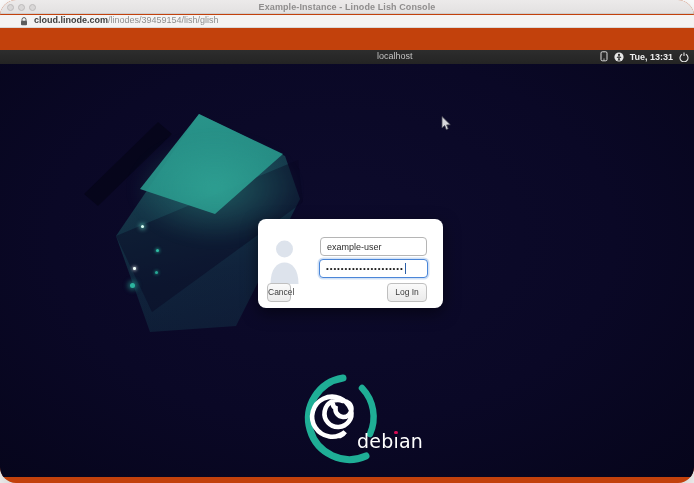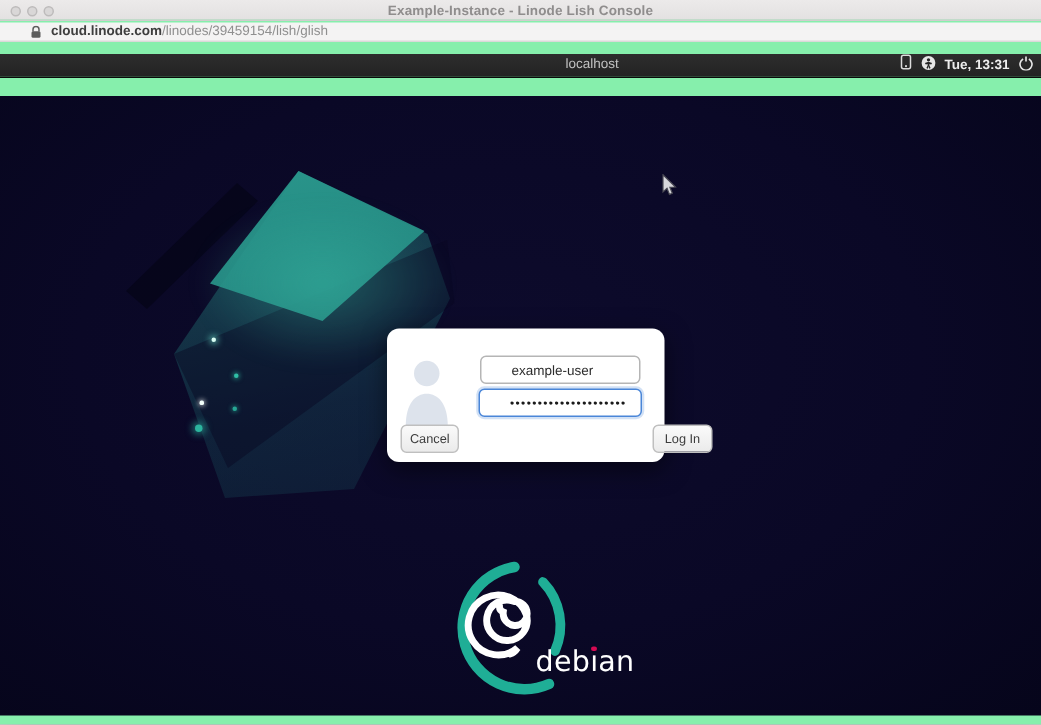--- a/index.html
+++ b/index.html
@@ -1,19 +1,19 @@
 <!DOCTYPE html>
 <html><head>
 <meta charset="utf-8">
 <style>
   * { margin:0; padding:0; box-sizing:border-box; }
   html,body { background:#ffffff; font-family:"Liberation Sans", sans-serif; }
   .window{
-    position:relative; width:694px; height:483px; background:#86efac;
-    border-radius:0; overflow:hidden; box-shadow:0 10px 30px rgba(0,0,0,.25);
+    position:relative; width:694px; height:483px; background:#c2410c;
+    border-radius:16px; overflow:hidden; box-shadow:0 10px 30px rgba(0,0,0,.25);
   }
   
   .titlebar{
     position:absolute; left:0; top:0; width:694px; height:14px;
     background:linear-gradient(#eceaea,#e3e1e1); border-bottom:1px solid #cfcdcd;
   }
   .traffic{ position:absolute; top:3.5px; left:7px; display:flex; gap:4px; }
   .traffic span{ width:7px; height:7px; border-radius:50%; background:#d9d7d7; border:0.5px solid #bdbbbb; display:block;}
   .win-title{
     position:absolute; left:0; right:0; top:0; height:14px; line-height:14px;
@@ -32,21 +32,21 @@
   .tabrow{ position:absolute; left:0; top:28px; width:694px; height:23px; display:flex; }
   .tab-weblish{
     width:352px; height:23px; background:#fdfdfd; color:#6e6e6e;
     font-size:9.5px; line-height:23px; padding-left:10px;
   }
   .tab-glish{
     flex:1; height:23px; color:#ffffff; font-size:9.5px; line-height:23px; padding-left:11px;
   }
   
   .gnomebar{
-    position:absolute; left:0; top:36px; width:694px; height:16px;
+    position:absolute; left:0; top:50px; width:694px; height:16px;
     background:linear-gradient(#2d2d2d,#232323); border-bottom:1px solid #0a0a0a;padding-left:13px;
   }
   .hostname{
     position:absolute; left:377px; top:0; height:13px; line-height:13px;
     font-size:9px; color:#c2c2c2;
   }
   .gnome-right{
     position:absolute; right:5px; top:0; height:13px;
     display:flex; align-items:center; gap:6px;
   }
@@ -80,37 +80,37 @@
   .cursor{ position:absolute; left:441px; top:52px; }
   
   .dialog{
     position:absolute; left:258px; top:155px; width:185px; height:89px;
     background:#ffffff; border-radius:8px; box-shadow:0 5px 16px rgba(0,0,0,.5);
   }
   .avatar{ position:absolute; left:11px; top:19px; }
   .field{
     position:absolute; left:62px; width:107px; height:19px;
     background:#fff; border:1px solid #b5b5b5; border-radius:4px;
-    font-size:9px; color:#2d2d2d; padding:0 20px; line-height:17px;
+    font-size:9px; color:#2d2d2d; padding:0 6px; line-height:17px;
   }
   .field-user{ top:18px; }
   .field-pass{
     top:40px; left:61px; width:109px; border:1.5px solid #4a86d8;
     box-shadow:0 0 0 1.5px rgba(74,134,216,.25);
     display:flex; align-items:center; overflow:hidden;
   }
   .pass-dots{ font-size:8px; letter-spacing:.9px; color:#1a1a1a; white-space:nowrap; }
   .caret{ width:1px; height:11px; background:#2b5fa8; display:inline-block; margin-left:1px; }
   .btn{
     position:absolute; top:64px; height:19px; border-radius:4px;
     background:linear-gradient(#fafafa,#ebebeb); border:1px solid #bfbfbf;
     font-size:8.5px; color:#3c3c3c; text-align:center; line-height:17px;
   }
-  .btn-cancel{ left:9px; width:39px; }
-  .btn-login{ left:129px; width:40px;margin-left:48px; }
+  .btn-cancel{ left:9px; width:24px; }
+  .btn-login{ left:129px; width:40px; }
   
   .debian{ position:absolute; left:283px; top:306px; width:140px; height:100px; }
   .wordmark{
     position:absolute; left:62px; top:60px; color:#ffffff;
     font-size:19px; letter-spacing:.2px; font-family:"DejaVu Sans", sans-serif;margin-left:12px;
   }
   .i-wrap{ position:relative; }
   .i-dot{ position:absolute; left:1px; top:1px; width:3.2px; height:3.2px; border-radius:50%; }
 </style>
 </head>

